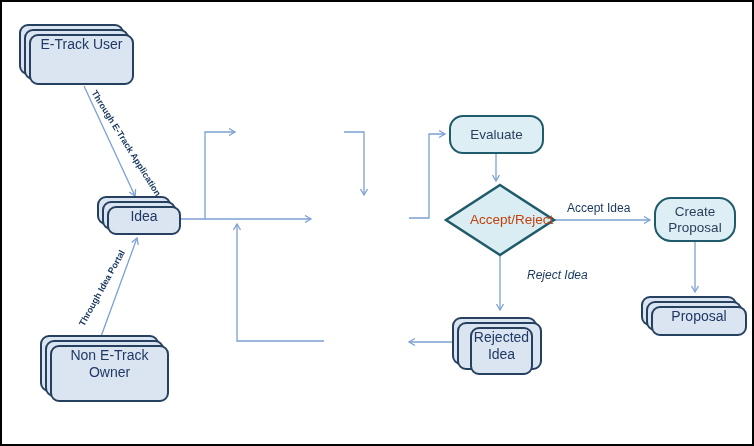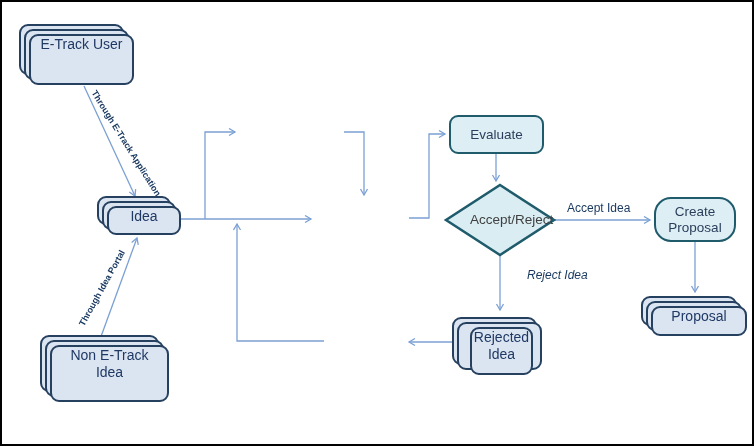--- a/index.html
+++ b/index.html
@@ -23,21 +23,21 @@
     position:absolute;background:#dbe5f1;border:2.5px solid #26405f;
     border-radius:9px;box-sizing:border-box;
   }
   .stack .front{
     display:flex;align-items:flex-start;justify-content:center;text-align:center;
     color:#1f3864;font-size:14px;line-height:1.22;
   }
   
   .diamond-label{
     position:absolute;display:flex;align-items:center;justify-content:center;
-    text-align:center;color:#404040;font-size:13.5px;line-height:1.12;
+    text-align:center;color:#c2410c;font-size:13.5px;line-height:1.12;
   }
   
   .edge-label{
     position:absolute;color:#17375e;font-size:12px;white-space:nowrap;
   }
   
   .edge-label-rot{
     position:absolute;color:#17375e;font-size:9px;font-weight:600;
     white-space:nowrap;transform-origin:center center;text-align:center;
   }
@@ -83,21 +83,21 @@
     <div class="card" style="left:5px;top:5px;width:74px;height:29px;"></div>
     <div class="card front" style="left:10px;top:10px;width:74px;height:29px;">
       <span class="lbl">Idea</span>
     </div>
   </div>
 
   <div class="stack" style="left:38px;top:333px;">
     <div class="card" style="left:0;top:0;width:119px;height:57px;"></div>
     <div class="card" style="left:5px;top:5px;width:119px;height:57px;"></div>
     <div class="card front" style="left:10px;top:10px;width:119px;height:57px;">
-      <span class="lbl" style="width:92px;">Non E-Track Idea</span>
+      <span class="lbl" style="width:92px;">Non E-Track Owner</span>
     </div>
   </div>
 
   <div class="stack" style="left:450px;top:315px;">
     <div class="card" style="left:0;top:0;width:85px;height:48px;"></div>
     <div class="card" style="left:5px;top:5px;width:85px;height:48px;"></div>
     <div class="card front" style="left:10px;top:10px;width:63px;height:48px;margin-left:8px;">
       <span class="lbl" style="width:62px;">Rejected Idea</span>
     </div>
   </div>
@@ -105,21 +105,21 @@
   <div class="stack" style="left:639px;top:294px;">
     <div class="card" style="left:0;top:0;width:96px;height:30px;"></div>
     <div class="card" style="left:5px;top:5px;width:96px;height:30px;"></div>
     <div class="card front" style="left:10px;top:10px;width:96px;height:30px;">
       <span class="lbl">Proposal</span>
     </div>
   </div>
 
 
 
-  <div class="process" style="left:447px;top:113px;width:95px;height:39px;">
+  <div class="process" style="left:447px;top:113px;width:95px;height:39px;border-radius:14px;">
     <span class="lbl">Evaluate</span>
   </div>
 
   <div class="process" style="left:652px;top:195px;width:82px;height:45px;border-radius:17px;">
     <span class="lbl" style="width:66px;">Create Proposal</span>
   </div>
 
 
   <div class="diamond-label" style="left:455px;top:188px;width:86px;height:60px;">
     <span class="lbl" style="width:60px;">Accept/Reject</span>

